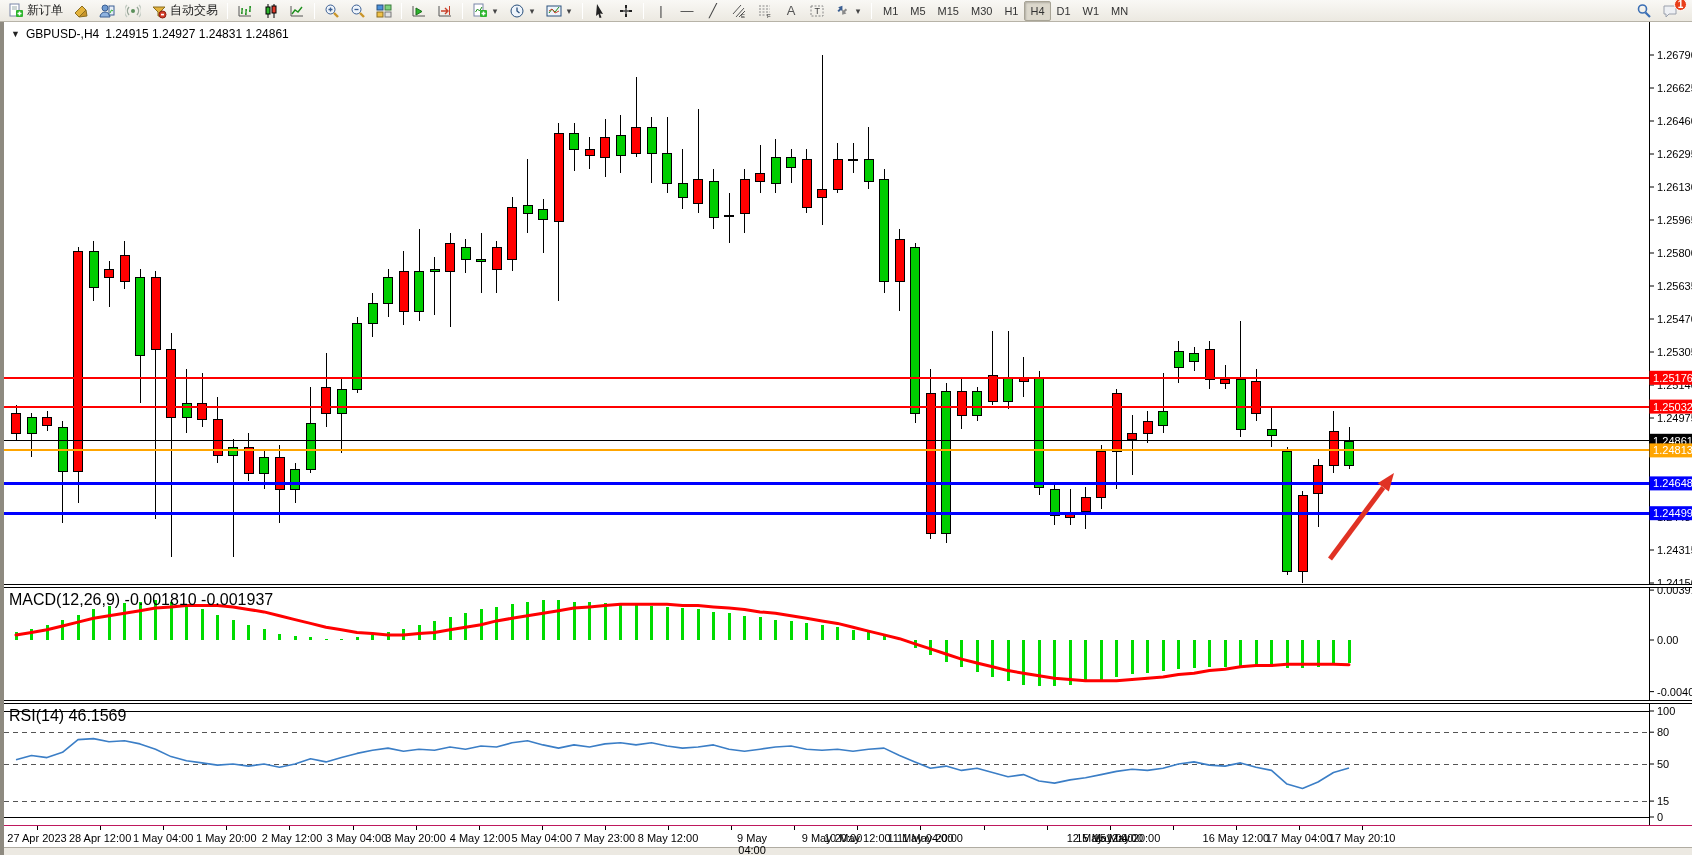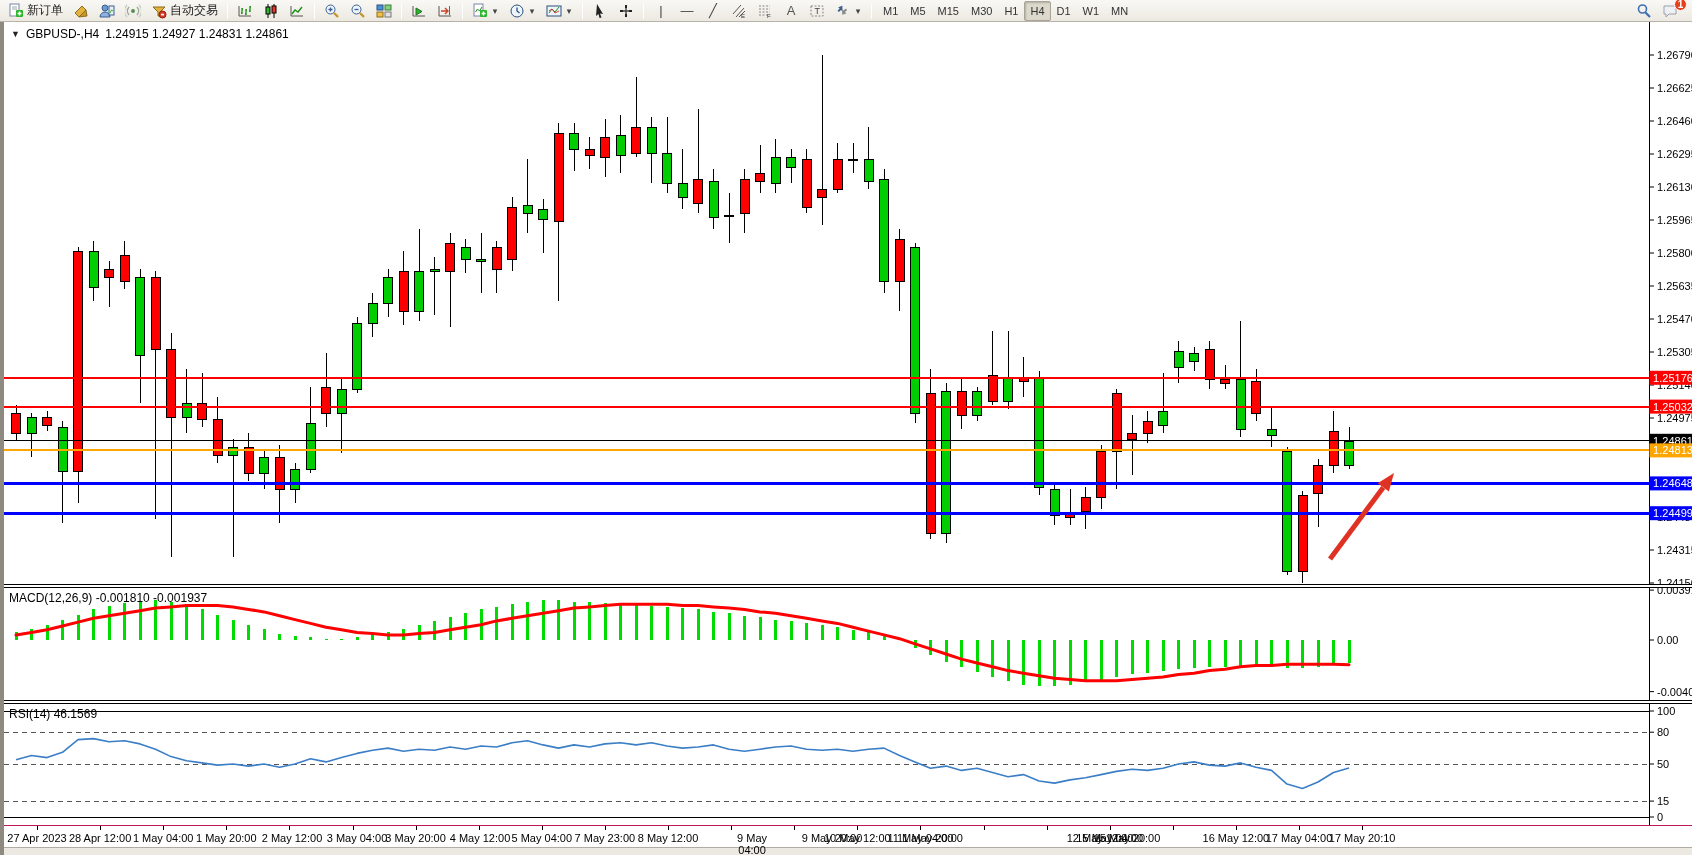--- a/index.html
+++ b/index.html
@@ -30,21 +30,21 @@
   .chart-col { flex:1; display:flex; flex-direction:column; border-left:4px solid #8e8a80; }
   .pane { position:relative; background:#fff; }
   .pane svg { position:absolute; left:0; top:0; }
   .pane-main { height:562px; }
   .pane-macd { height:112px; }
   .pane-rsi  { height:121px; }
   .divider { height:4px; background:#fff; border-top:1px solid #000; border-bottom:1px solid #000; }
   .symbol-header { position:absolute; left:7px; top:5px; font-size:12px; color:#000;
                    display:flex; gap:6px; align-items:center; z-index:5; }
   .symbol-header .tri { font-size:9px; color:#222; }
-  .ind-label { position:absolute; left:5px; top:3px; font-size:12px; color:#000; z-index:5; }
+  .ind-label { position:absolute; left:5px; top:3px; font-size:16px; color:#000; z-index:5; }
   .time-axis { height:22px; position:relative; background:#fff; border-top:1px solid #be185d; flex:0 0 22px;}
   .time-axis .tick { position:absolute; top:0; width:1px; height:4px; background:#000; }
   .time-axis .tlabel { position:absolute; top:6px; font-size:11px; color:#000; width:90px; text-align:center; }
   .bottom-strip { height:8px; background:#ece9e2; border-top:1px solid #b0aca2; flex:0 0 8px;}
 </style>
 </head>
 <body>
 
 <div class="app">
 

